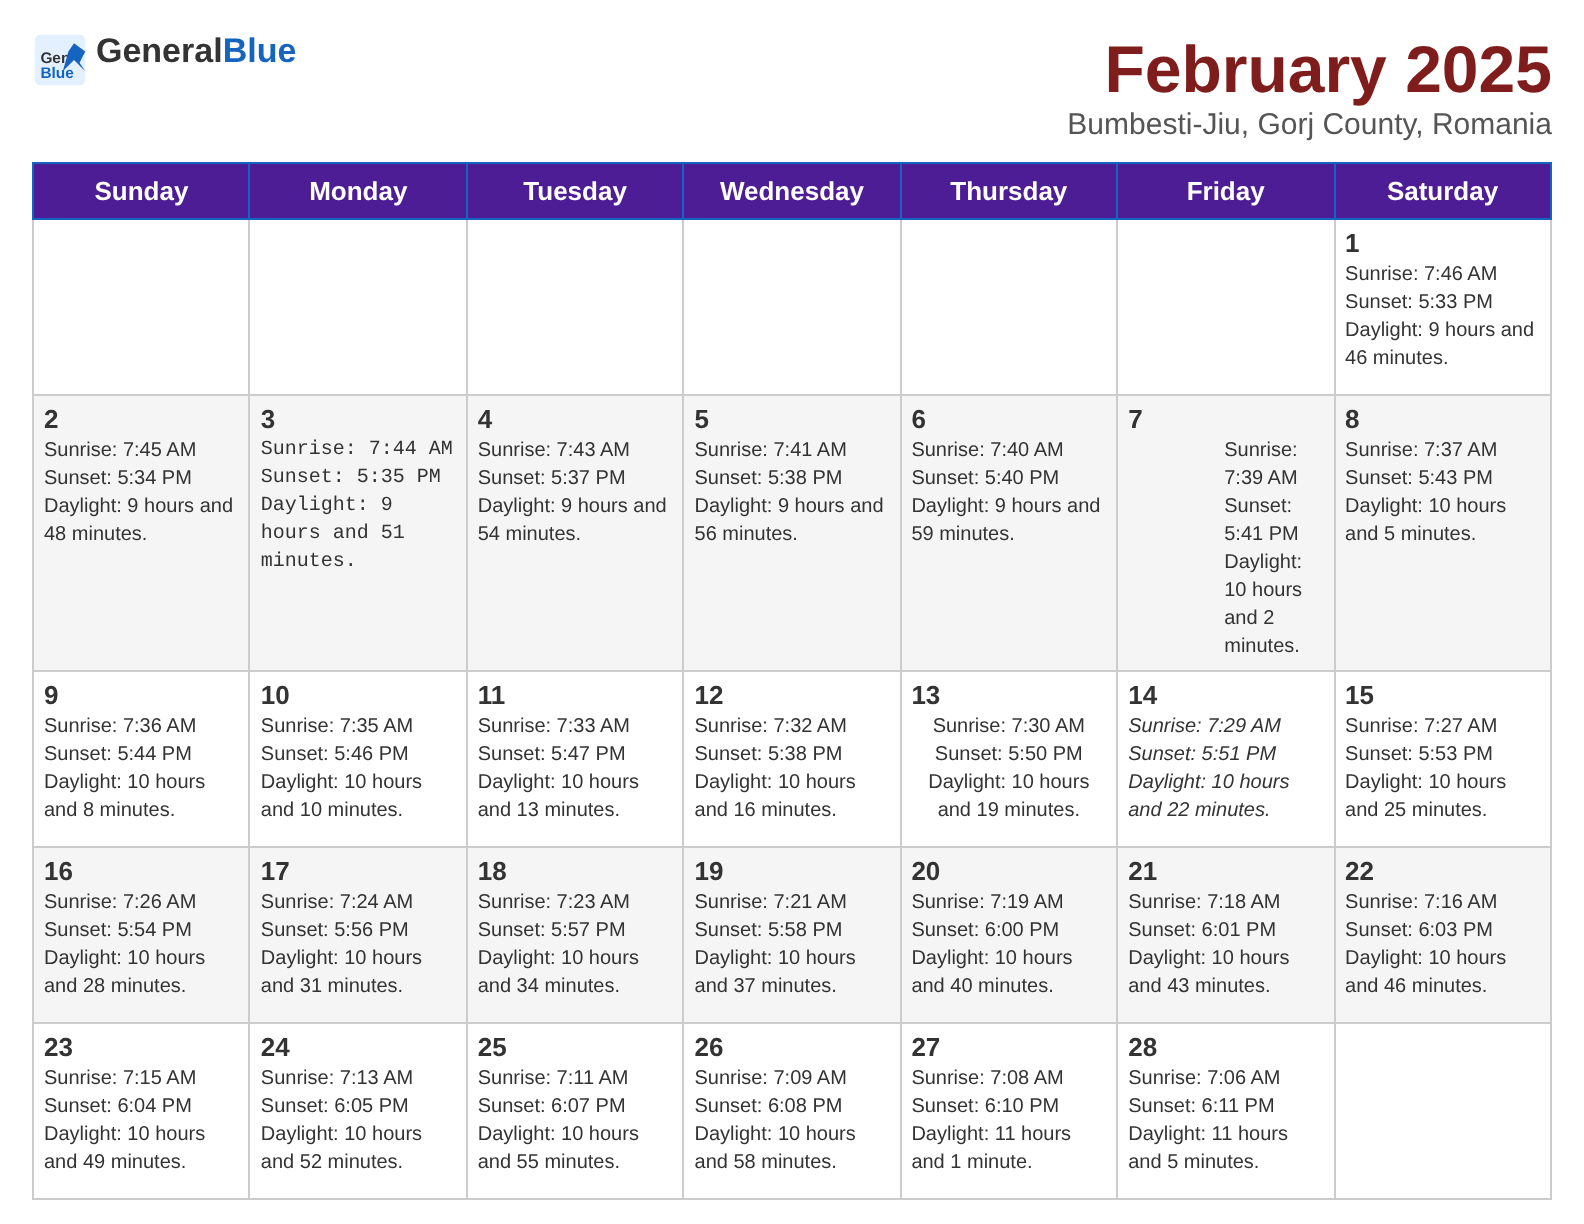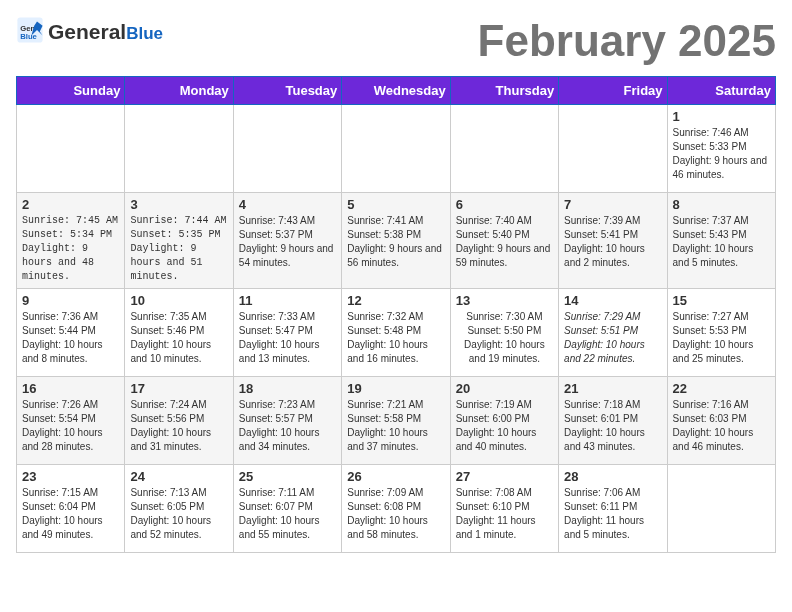--- a/index.html
+++ b/index.html
@@ -11,51 +11,51 @@
       padding: 16px;
     }
     .header-area {
       display: flex;
       justify-content: space-between;
       align-items: flex-start;
       margin-bottom: 10px;
     }
     .logo {
       display: flex;
-      align-items: flex-end;
+      align-items: flex-start;
       gap: 4px;
     }
     .logo-icon {
       width: 28px;
       height: 28px;
     }
     .title-area {
       text-align: right;
     }
     .calendar-title {
-      font-size: 44px;
+      font-size: 33px;
       font-weight: bold;
-      color: #737373;
+      color: #7f1d1d;
     }
     .calendar-subtitle {
       font-size: 15px;
       color: #555;
     }
     .calendar-table {
       width: 100%;
       border-collapse: collapse;
       border: 1px solid #ccc;
     }
     .calendar-table th {
-      background: #6d28d9;
+      background: #4c1d95;
       color: #fff;
       font-size: 13px;
       font-weight: bold;
       padding: 6px 4px;
-      text-align: right;
+      text-align: center;
       border: 1px solid #1565c0;
     }
     .calendar-table td {
       vertical-align: top;
       border: 1px solid #ccc;
       padding: 4px 5px;
       font-size: 10.5px;
       color: #333;
       height: 88px;
       width: calc(100% / 7);
@@ -85,26 +85,27 @@
 <div class="header-area">
   <div class="logo">
     <svg class="logo-icon" viewBox="0 0 40 40">
       <rect x="2" y="2" width="36" height="36" rx="4" fill="#e3f0ff"></rect>
       <text x="6" y="22" font-size="11" font-weight="bold" fill="#333" font-family="Arial">Gen</text>
       <text x="6" y="33" font-size="11" font-weight="bold" fill="#1565c0" font-family="Arial">Blue</text>
       <polygon points="30,8 38,14 34,22 38,28 30,20 22,28 26,14" fill="#1565c0"></polygon>
     </svg>
     <div>
       <div>
-        <span style="font-size:21px;font-weight:bold;color:#333;">General</span><span style="font-size:17px;font-weight:bold;color:#1565c0;">Blue</span>
+        <span style="font-size:17px;font-weight:bold;color:#333;">General</span><span style="font-size:17px;font-weight:bold;color:#1565c0;">Blue</span>
       </div>
     </div>
   </div>
   <div class="title-area">
     <div class="calendar-title">February 2025</div>
+    <div class="calendar-subtitle">Bumbesti-Jiu, Gorj County, Romania</div>
   </div>
 </div>
 
 <table class="calendar-table">
   <thead>
     <tr>
     <th>Sunday</th>
         <th>Monday</th>
         <th>Tuesday</th>
         <th>Wednesday</th>
@@ -124,21 +125,21 @@
         <td>
           <span class="day-number">1</span>
           <div class="day-info" style="white-space: pre-line;">Sunrise: 7:46 AM
 Sunset: 5:33 PM
 Daylight: 9 hours and 46 minutes.</div>
         </td>
       </tr>
       <tr>
         <td>
           <span class="day-number">2</span>
-          <div class="day-info" style="white-space: pre-line; font-family: Liberation Mono, monospace;">Sunrise: 7:45 AM
+          <div class="day-info" style="white-space: pre-line;">Sunrise: 7:45 AM
 Sunset: 5:34 PM
 Daylight: 9 hours and 48 minutes.</div>
         </td>
         <td>
           <span class="day-number">3</span>
           <div class="day-info" style="white-space: pre-line; font-family: Liberation Mono, monospace;">Sunrise: 7:44 AM
 Sunset: 5:35 PM
 Daylight: 9 hours and 51 minutes.</div>
         </td>
         <td>
@@ -154,21 +155,21 @@
 Daylight: 9 hours and 56 minutes.</div>
         </td>
         <td>
           <span class="day-number">6</span>
           <div class="day-info" style="white-space: pre-line;">Sunrise: 7:40 AM
 Sunset: 5:40 PM
 Daylight: 9 hours and 59 minutes.</div>
         </td>
         <td>
           <span class="day-number">7</span>
-          <div class="day-info" style="white-space: pre-line;">Sunrise: 7:39 AM
+          <div class="day-info" style="white-space: pre-line; margin-left: 48px;">Sunrise: 7:39 AM
 Sunset: 5:41 PM
 Daylight: 10 hours and 2 minutes.</div>
         </td>
         <td>
           <span class="day-number">8</span>
           <div class="day-info" style="white-space: pre-line;">Sunrise: 7:37 AM
 Sunset: 5:43 PM
 Daylight: 10 hours and 5 minutes.</div>
         </td>
       </tr>
@@ -187,21 +188,21 @@
         </td>
         <td>
           <span class="day-number">11</span>
           <div class="day-info" style="white-space: pre-line;">Sunrise: 7:33 AM
 Sunset: 5:47 PM
 Daylight: 10 hours and 13 minutes.</div>
         </td>
         <td>
           <span class="day-number">12</span>
           <div class="day-info" style="white-space: pre-line;">Sunrise: 7:32 AM
-Sunset: 5:48 PM
+Sunset: 5:38 PM
 Daylight: 10 hours and 16 minutes.</div>
         </td>
         <td>
           <span class="day-number">13</span>
           <div class="day-info" style="white-space: pre-line; text-align: center;">Sunrise: 7:30 AM
 Sunset: 5:50 PM
 Daylight: 10 hours and 19 minutes.</div>
         </td>
         <td>
           <span class="day-number">14</span>

